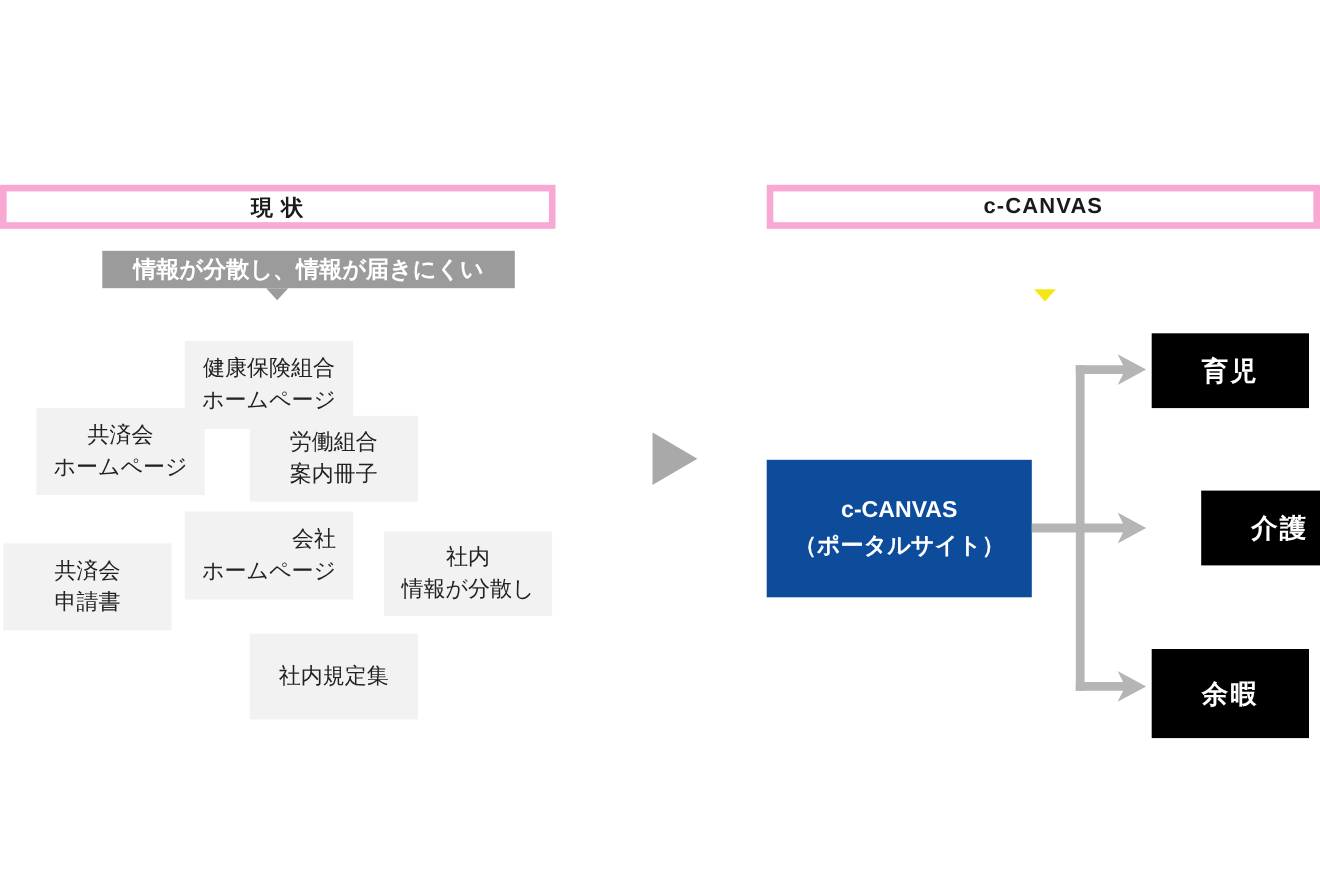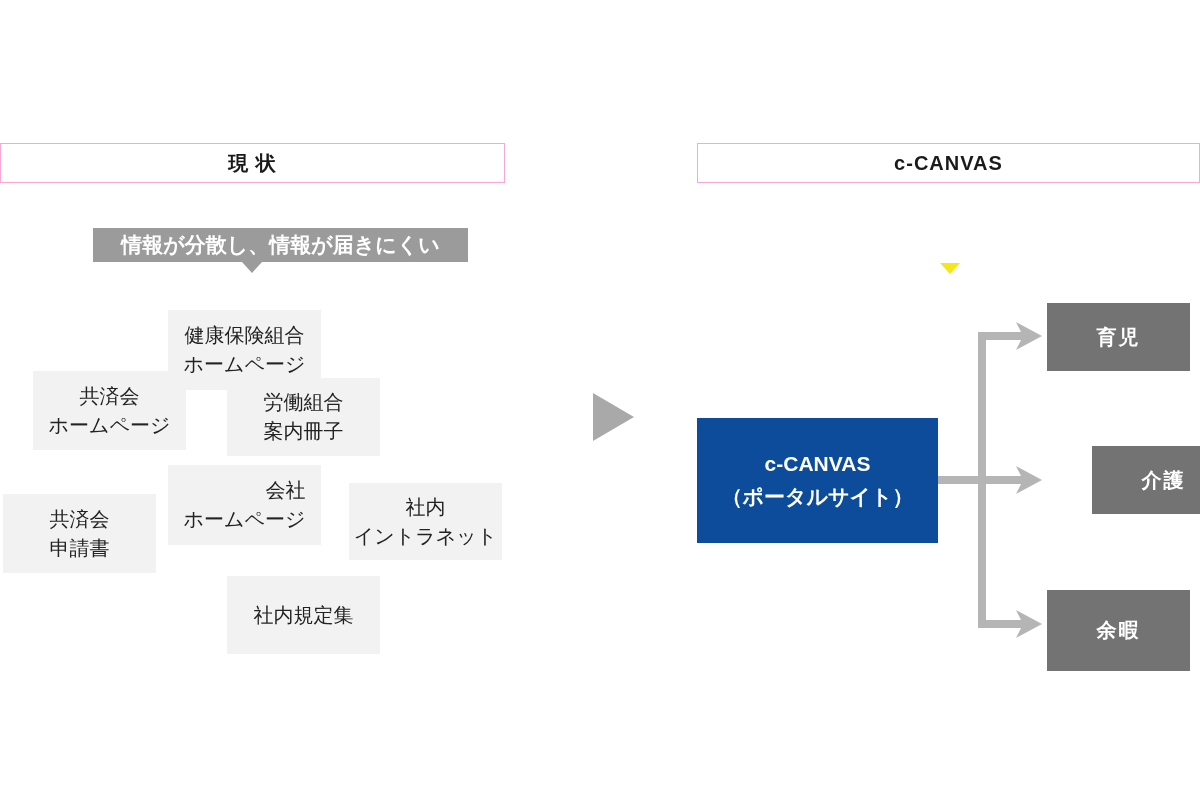--- a/index.html
+++ b/index.html
@@ -8,25 +8,26 @@
     width:1200px;height:800px;
     background:#ffffff;
     font-family:"Liberation Sans","DejaVu Sans",sans-serif;
     overflow:hidden;
   }
   .abs{position:absolute;}
 
   
   .col-header{
     background:#ffffff;
-    border:1px solid #f9a8d4;
+    border:6px solid #f9a8d4;
     display:flex;align-items:center;justify-content:center;
     font-size:20px;font-weight:bold;color:#1a1a1a;
     letter-spacing:1px;
     box-sizing:border-box;
+    margin-top:25px;
   }
 
   
   .banner{
     display:flex;align-items:center;justify-content:center;
     font-size:21px;font-weight:bold;
     box-sizing:border-box;
     white-space:nowrap;
     margin-left:28px;
   }
@@ -53,23 +54,23 @@
   
   .portal-box{
     background:#0d4c9b;color:#ffffff;
     display:flex;align-items:center;justify-content:center;
     text-align:center;
     font-size:21px;font-weight:bold;line-height:1.55;
     white-space:pre-line;
     box-sizing:border-box;
   }
   .cat-box{
-    background:#737373;color:#ffffff;
+    background:#000000;color:#ffffff;
     display:flex;align-items:center;justify-content:center;
-    font-size:20px;font-weight:bold;letter-spacing:2px;
+    font-size:24px;font-weight:bold;letter-spacing:2px;
     box-sizing:border-box;
   }
 </style>
 </head>
 <body>
 
 <div class="canvas">
 
   <div class="abs col-header" style="left:0;top:143;left:0px;top:143px;width:505px;height:40px;">
     <span>現 状</span>
@@ -82,21 +83,21 @@
 
   <div class="abs src-box" style="left:168px;top:310px;width:153px;height:80px;">健康保険組合
 ホームページ</div>
   <div class="abs src-box" style="left:33px;top:371px;width:153px;height:79px;">共済会
 ホームページ</div>
   <div class="abs src-box" style="left:227px;top:378px;width:153px;height:78px;">労働組合
 案内冊子</div>
   <div class="abs src-box" style="left:168px;top:465px;width:153px;height:80px;text-align:right;">会社
 ホームページ</div>
   <div class="abs src-box" style="left:349px;top:483px;width:153px;height:77px;">社内
-イントラネット</div>
+情報が分散し</div>
   <div class="abs src-box" style="left:3px;top:494px;width:153px;height:79px;">共済会
 申請書</div>
   <div class="abs src-box" style="left:227px;top:576px;width:153px;height:78px;">社内規定集</div>
 
   <svg class="abs" style="left:593px;top:393px;" width="41" height="48" viewBox="0 0 41 48">
     <polygon points="0,0 0,48 41,24" fill="#a9a9a9"></polygon>
   </svg>
 
   <div class="abs col-header" style="left:697px;top:143px;width:503px;height:40px;">
     <span>c-CANVAS</span>

